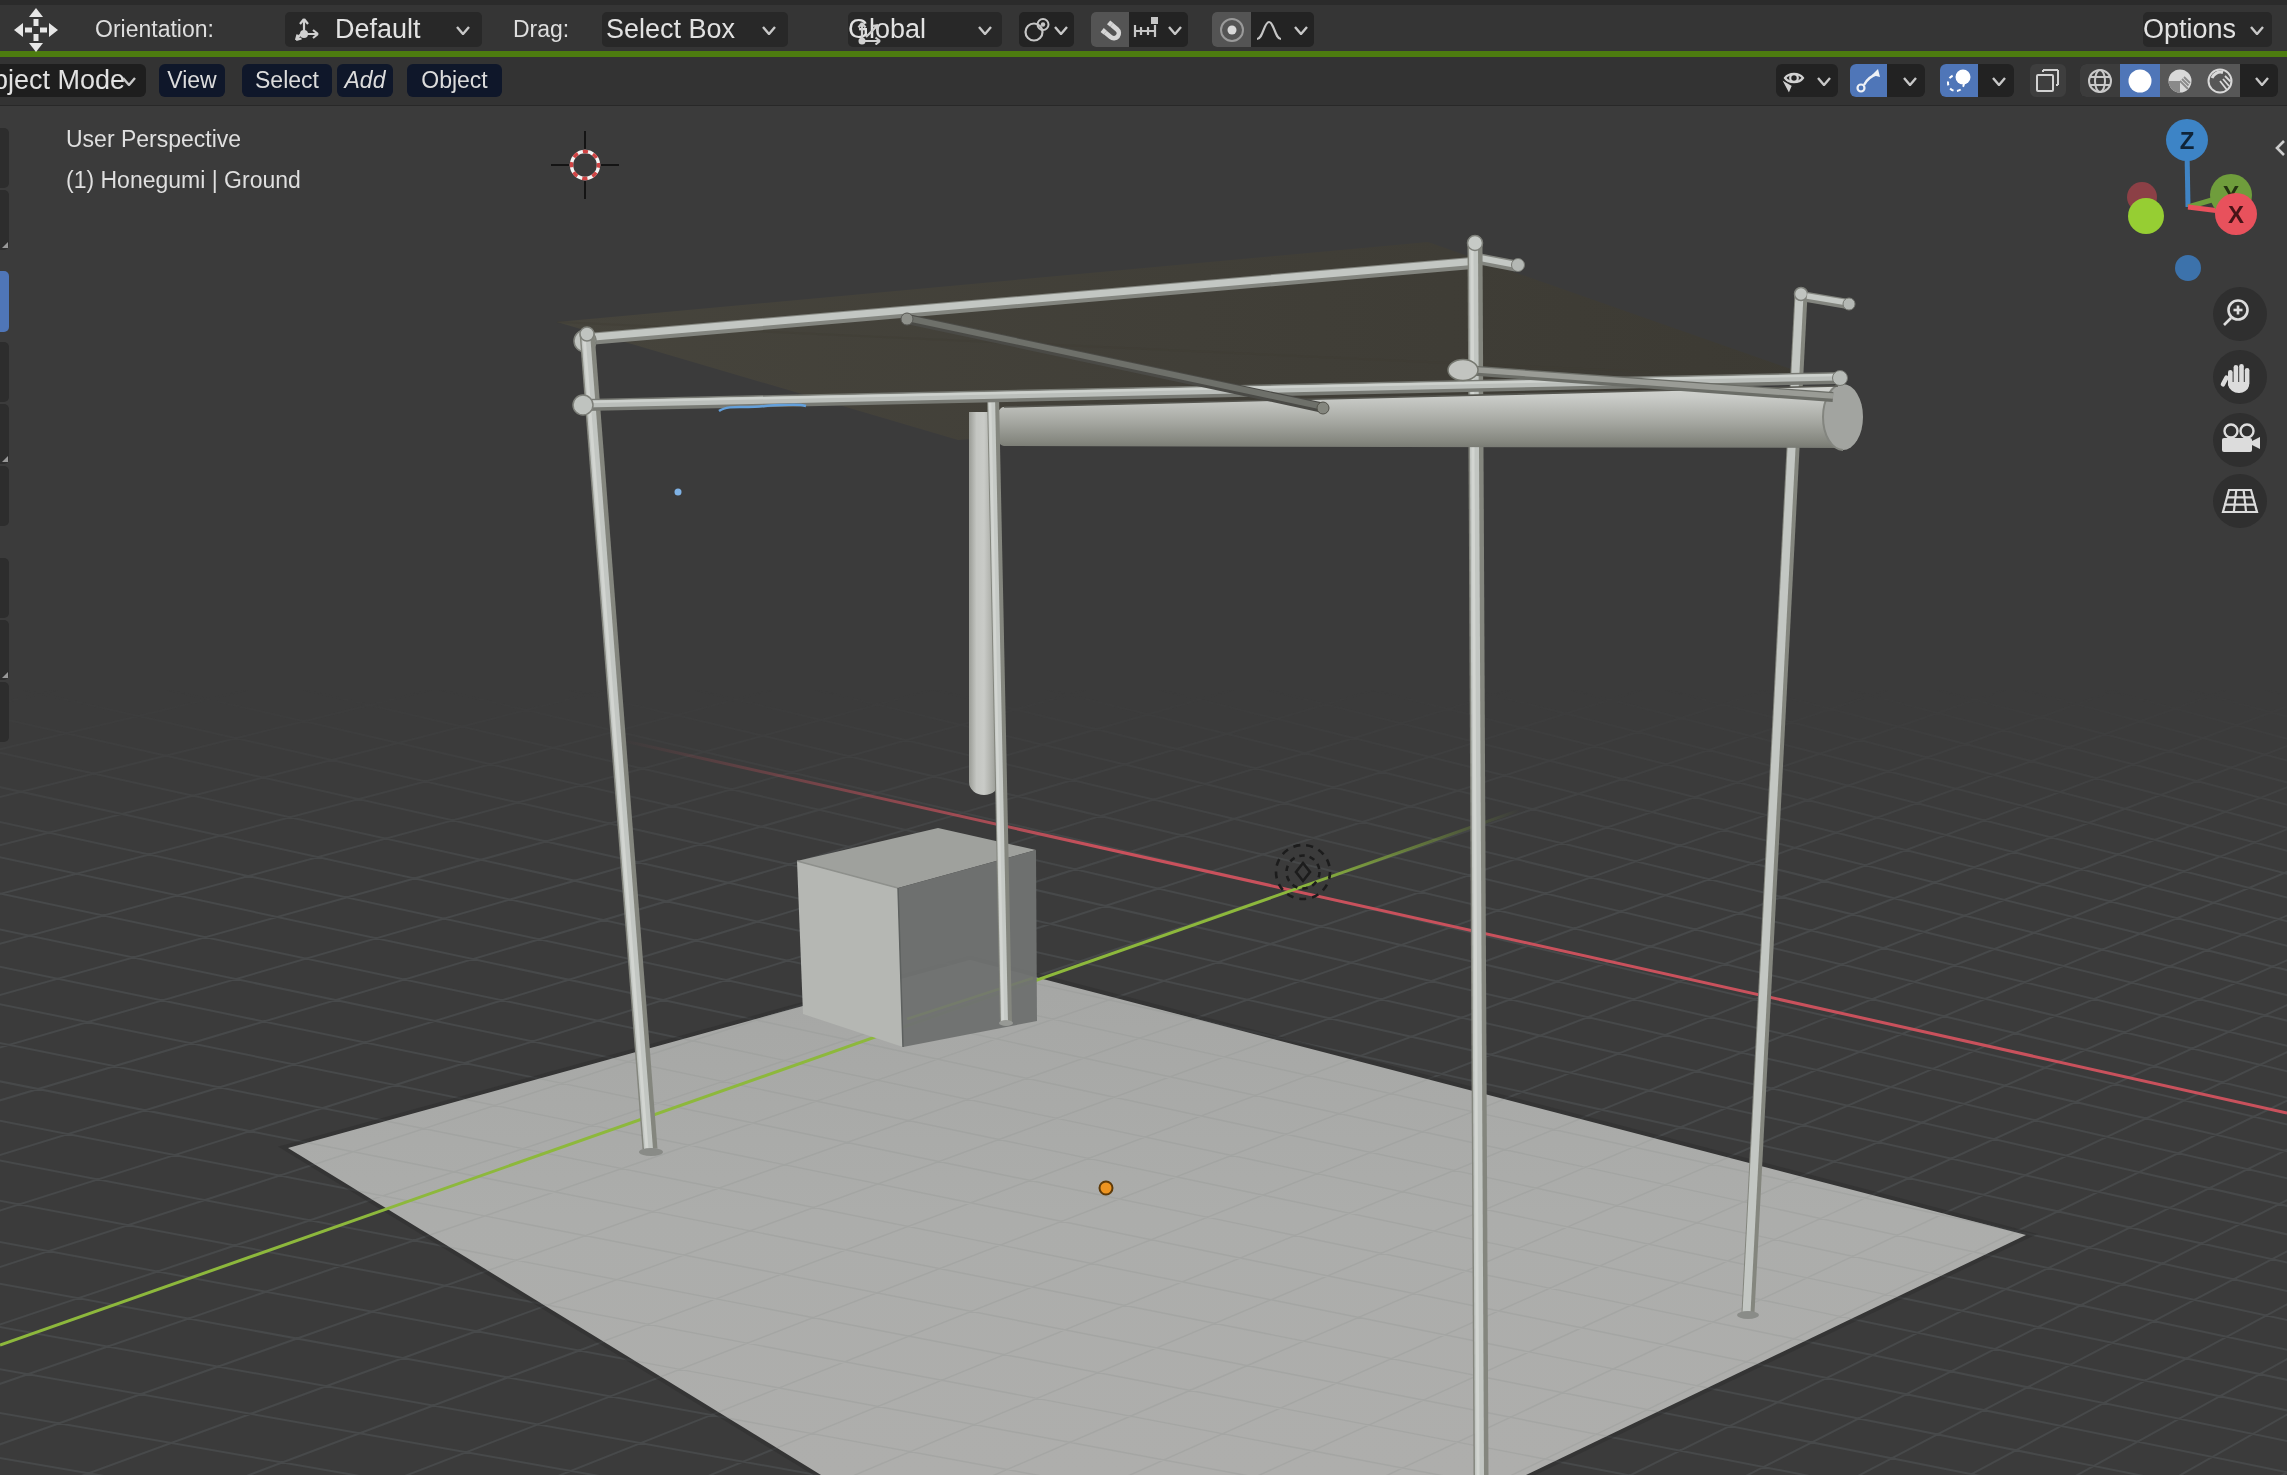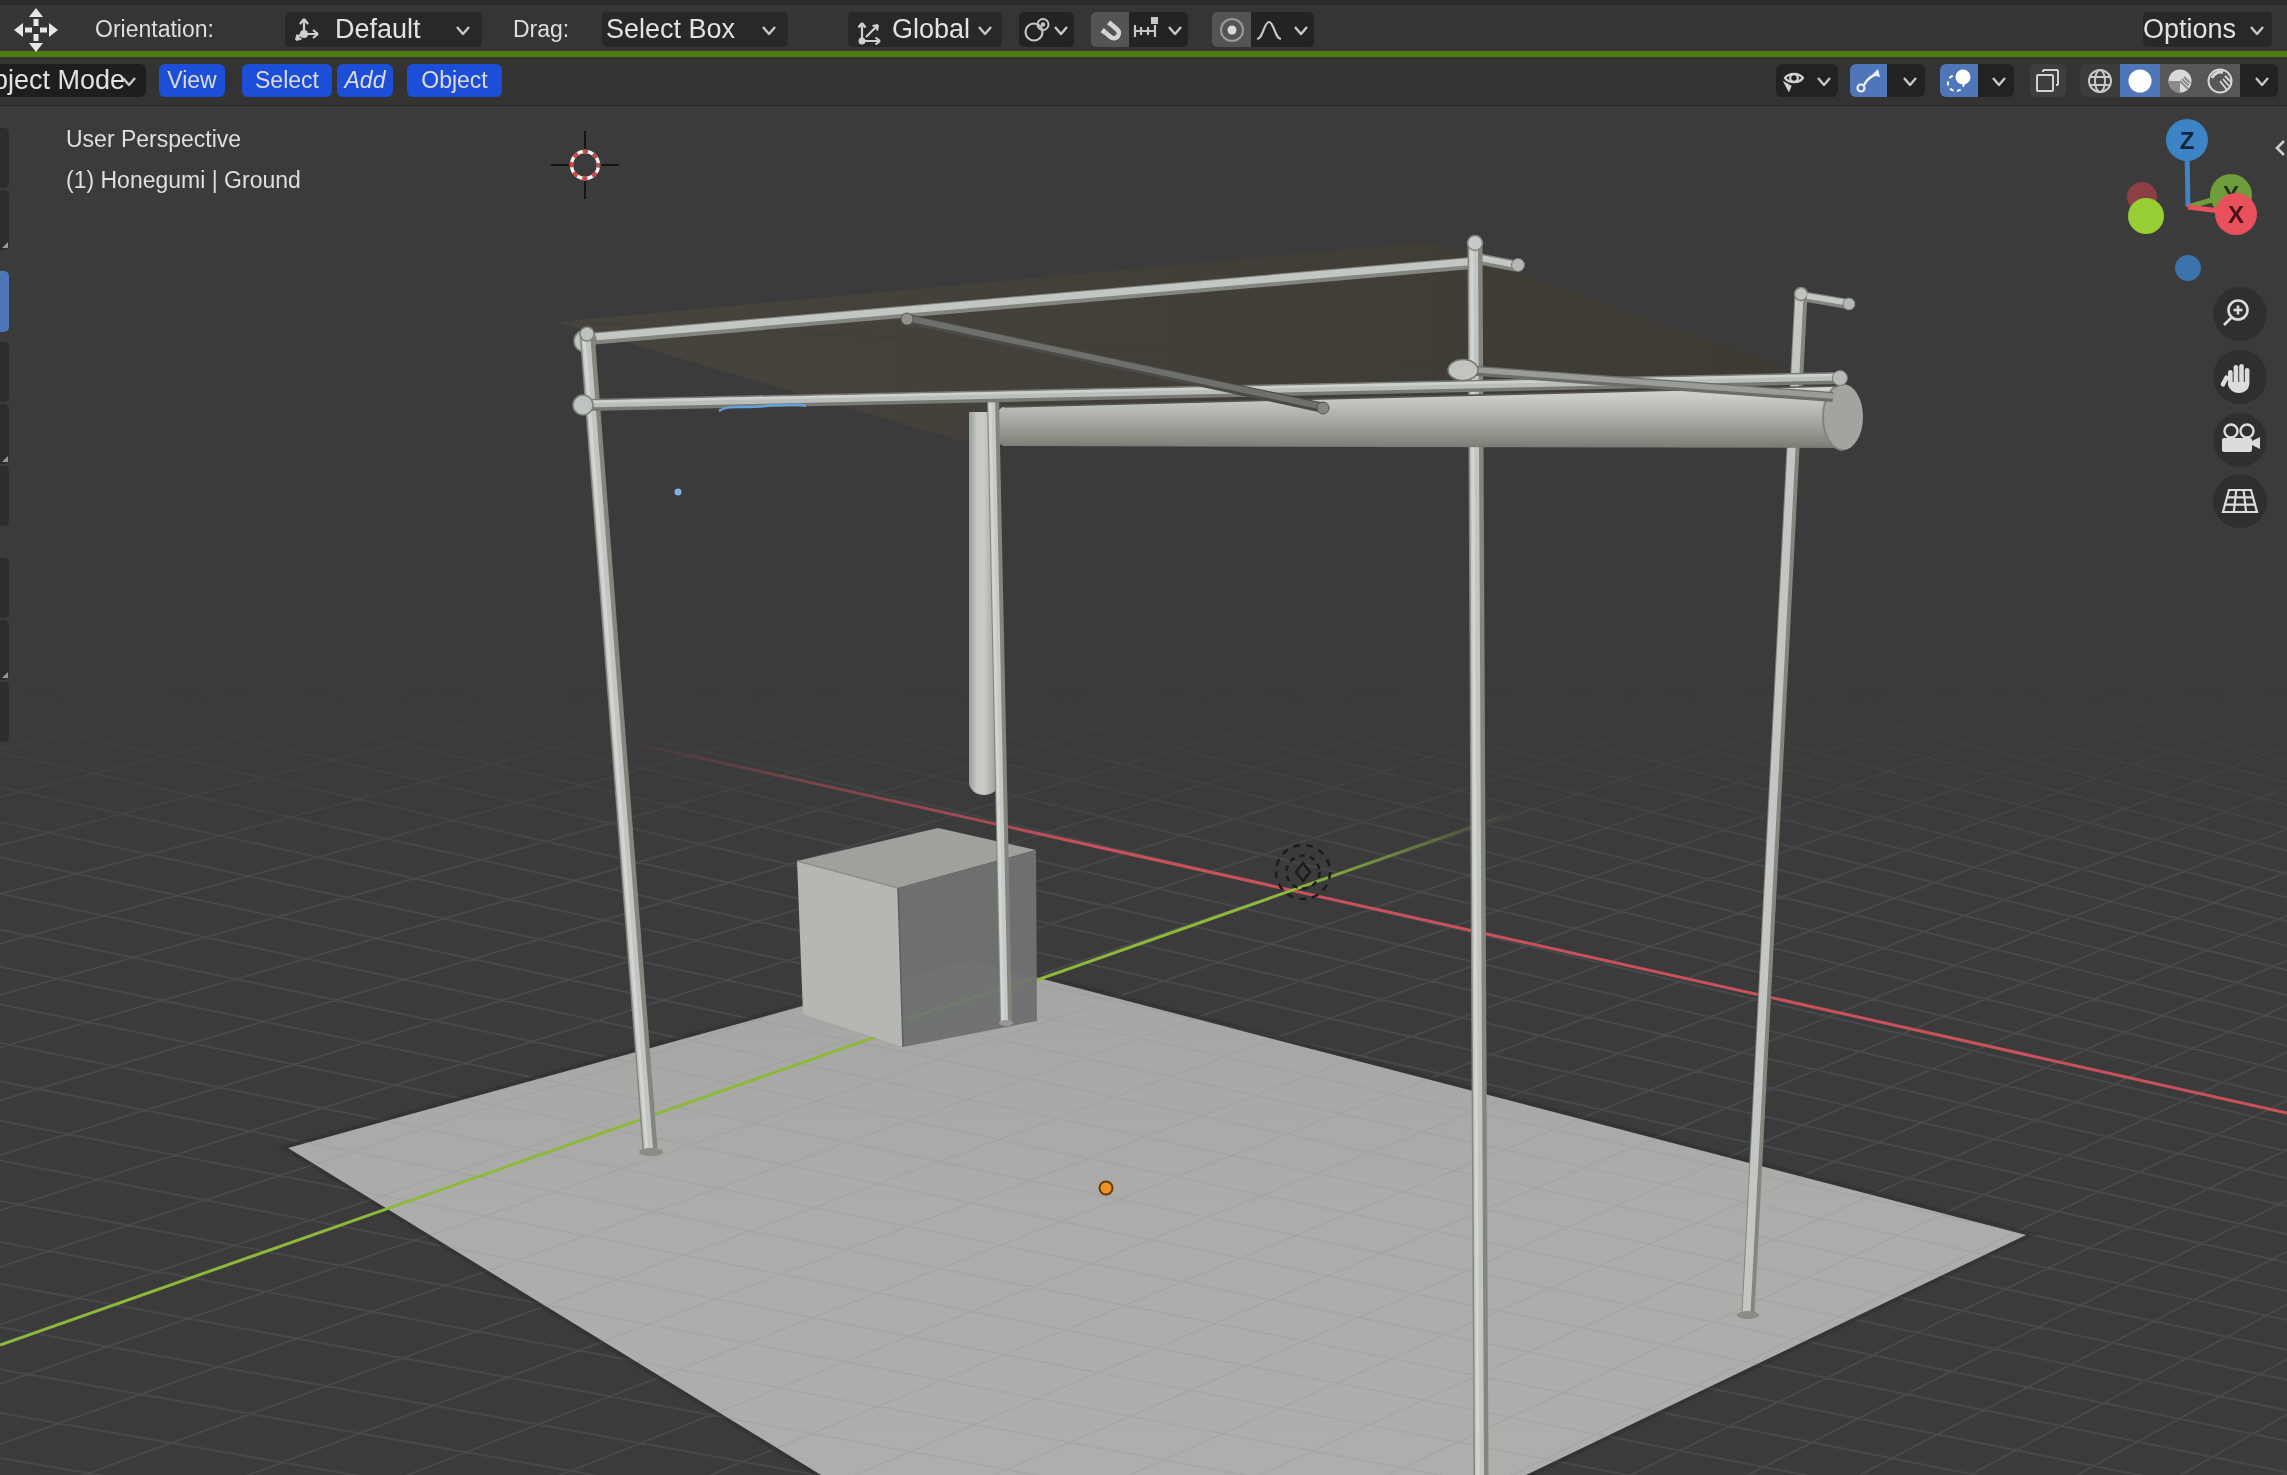--- a/index.html
+++ b/index.html
@@ -1,21 +1,21 @@
 <!DOCTYPE html>
 <html><head><meta charset="utf-8"><style>
 html,body{margin:0;padding:0;background:#3b3b3b;}
 #root{position:relative;width:2287px;height:1475px;overflow:hidden;font-family:"Liberation Sans",sans-serif;background:#3b3b3b;}
 #scene{position:absolute;left:0;top:0;}
 .row{position:absolute;left:0;right:0;}
 #row1{top:0;height:57px;background:#353535;border-top:5px solid #2b2b2b;border-bottom:6px solid #4d7c0f;box-sizing:border-box;}
 #row2{top:57px;height:49px;background:#333333;border-bottom:1px solid #282828;box-sizing:border-box;}
 .lbl{position:absolute;color:#dedede;font-size:23px;line-height:35px;top:7px;white-space:nowrap;}
 .dd{position:absolute;top:7px;height:35px;background:#282828;border-radius:5px;color:#e2e2e2;font-size:27px;line-height:35px;white-space:nowrap;}
-.btn2{position:absolute;top:7px;height:33px;background:#1d4ed8;border-radius:6px;color:#dcdcdc;font-size:23px;line-height:33px;text-align:center;}
+.btn2{position:absolute;top:7px;height:33px;background:#0f172a;border-radius:6px;color:#dcdcdc;font-size:23px;line-height:33px;text-align:center;}
 .grp{position:absolute;top:7px;height:35px;background:#232323;border-radius:5px;}
 .grp2{position:absolute;top:7px;height:33px;background:#222222;border-radius:6px;}
 .chev{position:absolute;width:14px;height:9px;}
 .tcol{position:absolute;background:#2d2d2d;border-radius:0 5px 5px 0;width:9px;left:0;}
 </style></head>
 <body>
 <div id="root">
 <svg id="scene" width="2287" height="1475" viewBox="0 0 2287 1475">
 <defs>
 <linearGradient id="fadeg" x1="0" y1="690" x2="0" y2="880" gradientUnits="userSpaceOnUse">
@@ -274,21 +274,21 @@
 </div>
 <div class="dd" style="left:848px;width:154px;">
 <svg style="position:absolute;left:8px;top:3px;" width="30" height="30" viewBox="0 0 30 30">
 <g stroke="#d0d0d0" stroke-width="2.2" fill="none">
 <path d="M6,26 V8 M6,8 l-3.5,4.5 M6,8 l3.5,4.5"></path>
 <path d="M6,26 h18 M24,26 l-4.5,-3.5 M24,26 l-4.5,3.5"></path>
 <path d="M10,22 L22,10 M22,10 l-5.5,1 M22,10 l-1,5.5"></path>
 </g>
           <circle cx="6" cy="26" r="3.5" fill="#d0d0d0"></circle>
         </svg>
-<span style="margin-left:44px;">Global</span>
+<span style="">Global</span>
 <svg class="chev" style="right:10px;top:14px;" viewBox="0 0 14 9">
           <path d="M1,1 L7,8 L13,1" stroke="#c8c8c8" stroke-width="2.4" fill="none"></path>
         </svg>
 </div>
 <div class="grp" style="left:1019px;width:55px;">
 <svg style="position:absolute;left:3px;top:3px;" width="30" height="30" viewBox="0 0 30 30">
 <circle cx="12" cy="17" r="8.5" stroke="#c6c6c6" stroke-width="2.2" fill="none"></circle>
 <circle cx="21" cy="9.5" r="5.5" stroke="#c6c6c6" stroke-width="2" fill="none"></circle>
 <circle cx="21" cy="9.5" r="2.2" fill="#c6c6c6"></circle>
         </svg>

